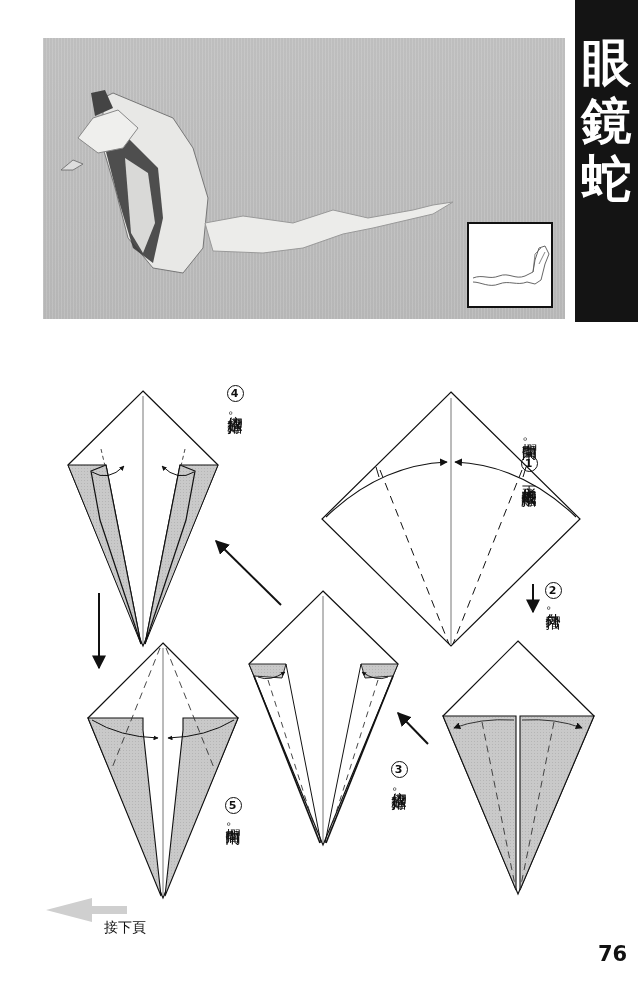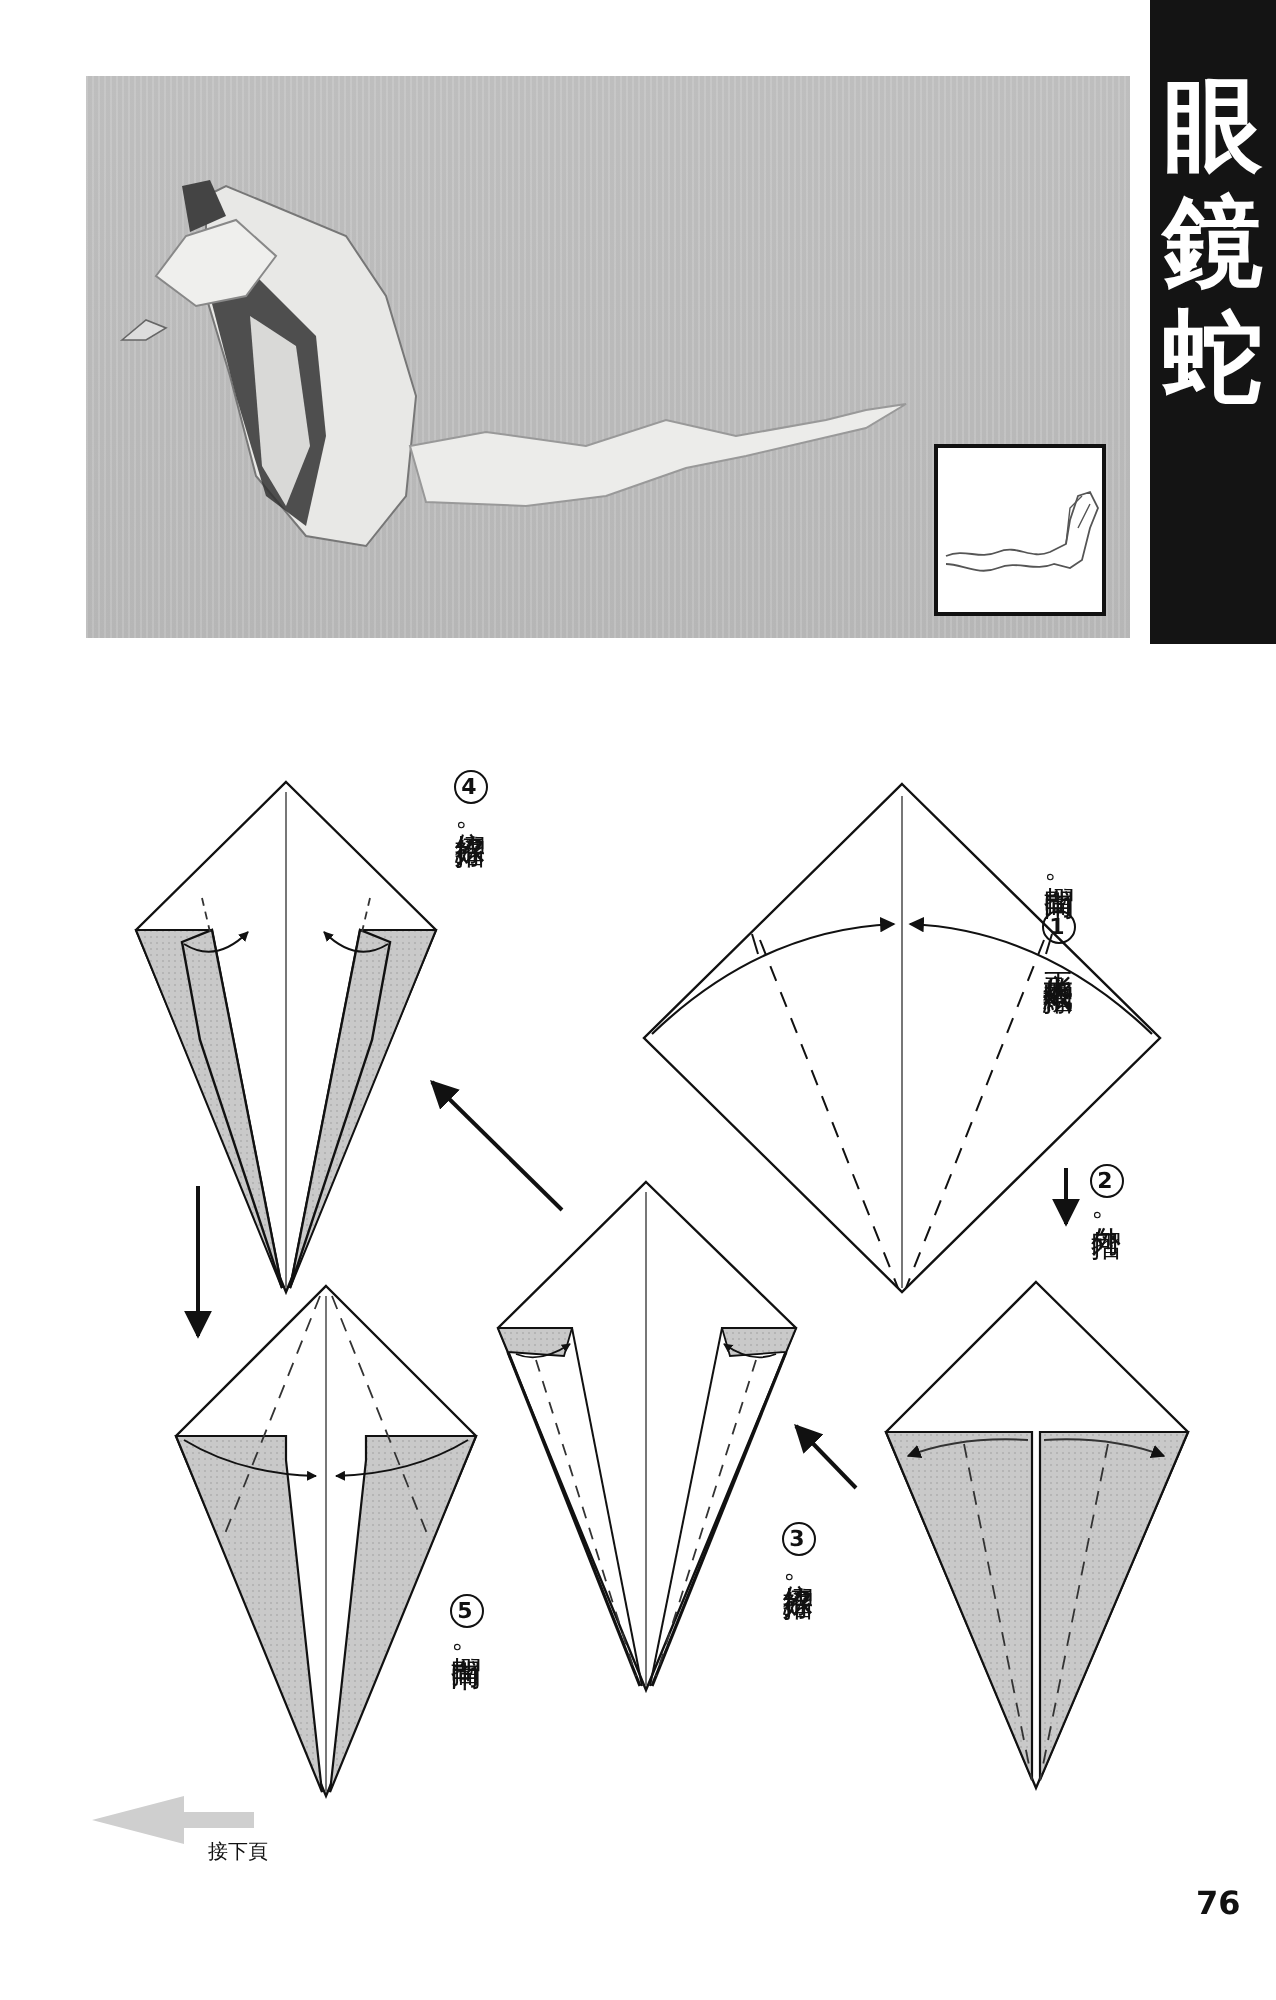--- a/index.html
+++ b/index.html
@@ -37,24 +37,24 @@
     font-size: 15px; line-height: 17px; letter-spacing: 1px;
     font-family: "DejaVu Sans", sans-serif; color: #111;
   }
   .caption .num {
     display: inline-block; writing-mode: horizontal-tb;
     width: 15px; height: 15px; border: 1.5px solid #111; border-radius: 50%;
     font-size: 11px; line-height: 15px; text-align: center; font-weight: bold;
     margin-bottom: 2px;
   }
   .next-label {
-    position: absolute; left: 104px; top: 919px; font-size: 10px;
+    position: absolute; left: 104px; top: 919px; font-size: 14px;
   }
   .page-num {
-    position: absolute; left: 598px; top: 942px; font-size: 16px; font-weight: bold;
+    position: absolute; left: 598px; top: 942px; font-size: 21px; font-weight: bold;
   }
 </style>
 </head>
 <body>
 
 <div class="photo">
   <svg width="522" height="281" viewBox="0 0 522 281">
 
     <polygon points="60,60 70,55 130,80 150,110 165,160 160,210 140,235 110,230 85,200 72,150 60,110" fill="#e8e8e6" stroke="#777" stroke-width="1"></polygon>
     <polygon points="62,110 85,100 115,130 120,180 110,225 90,210 75,160" fill="#333" opacity="0.85"></polygon>

